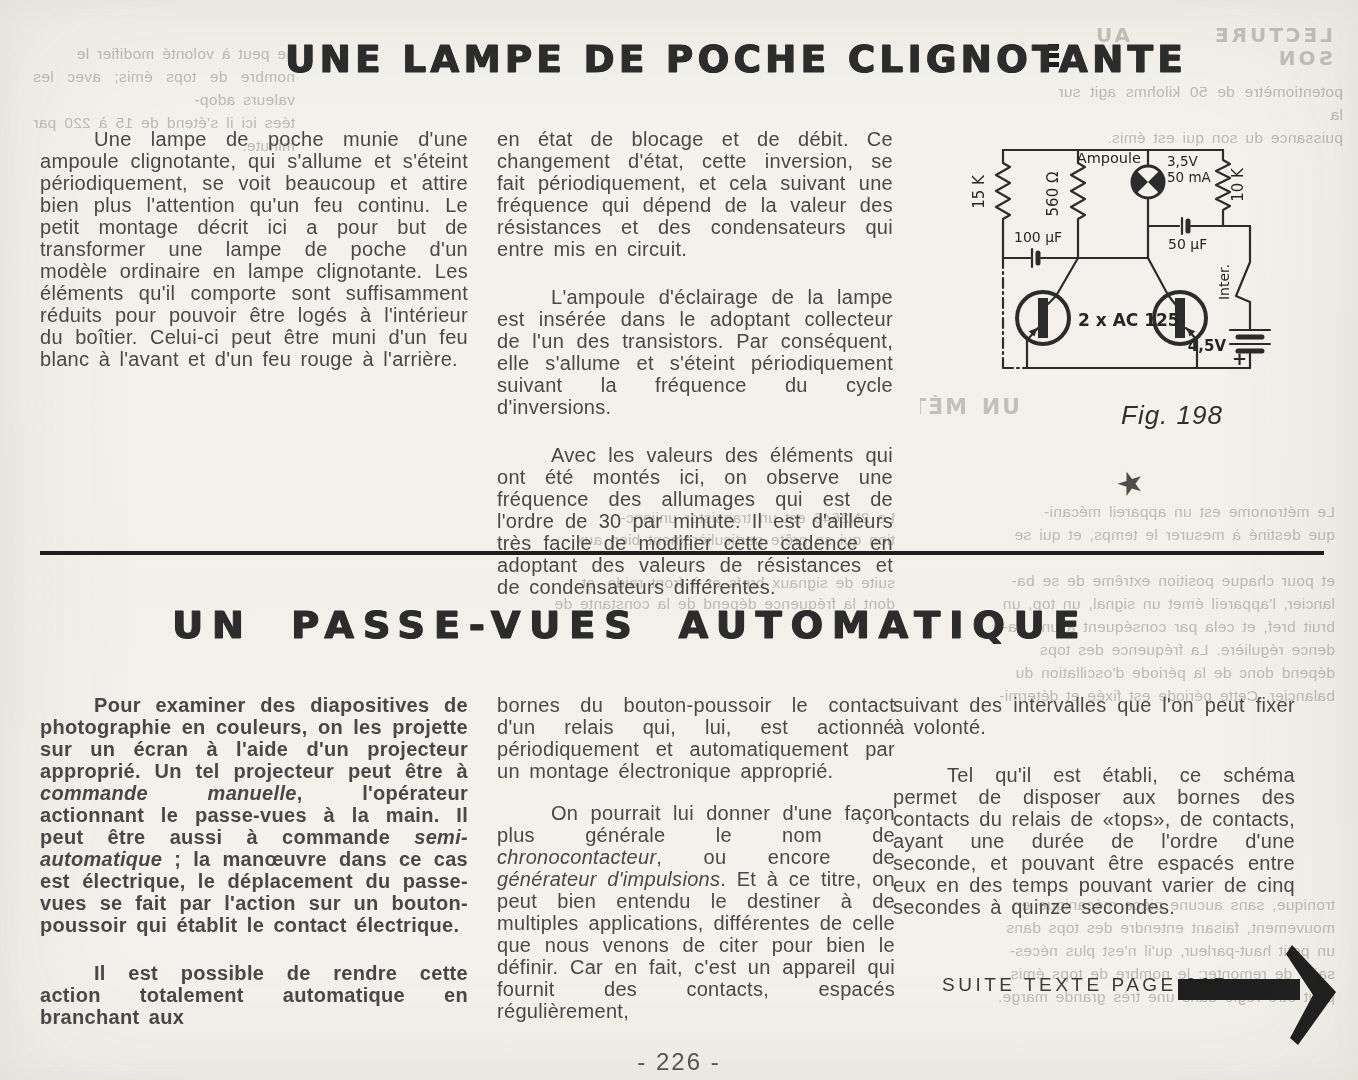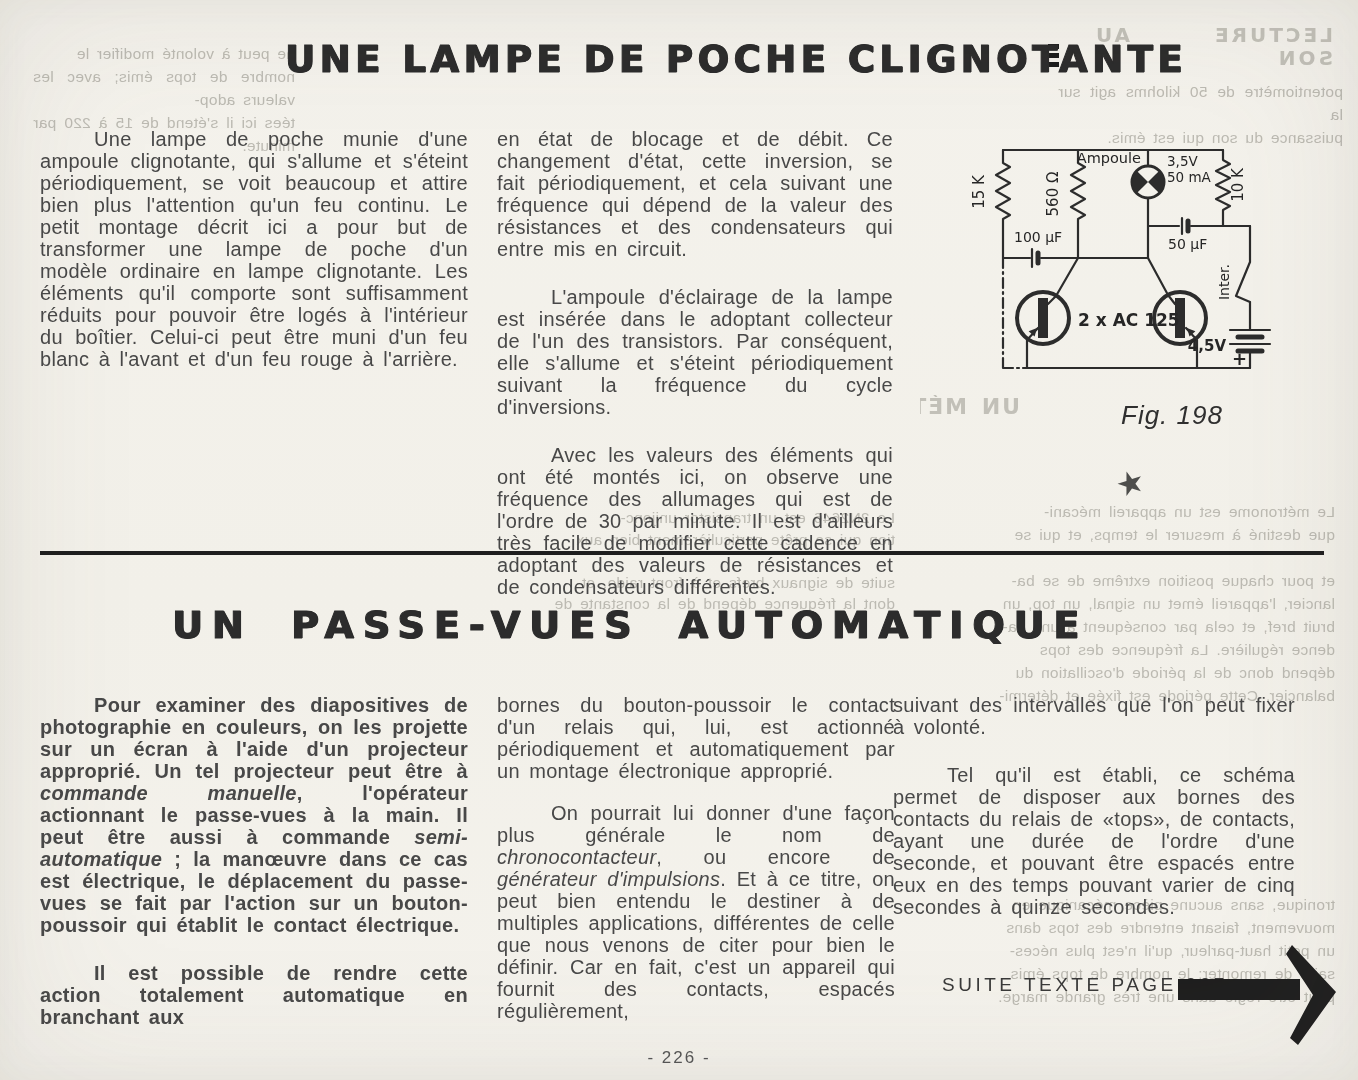--- a/index.html
+++ b/index.html
@@ -25,21 +25,21 @@
   .rule{position:absolute;left:40px;top:551px;width:1284px;height:4px;background:#1e1e1e;z-index:4;}
   .figwrap{position:absolute;left:928px;top:130px;width:405px;height:255px;z-index:3;}
   .figcaption{position:absolute;left:1109px;top:400px;z-index:3;
     font-style:italic;font-size:26px;letter-spacing:1px;color:#2f2f2f;margin-left:12px;}
   .star{position:absolute;left:1116px;top:464px;font-size:32px;color:#4e4e4c;
     transform:rotate(-18deg);z-index:3;}
   .suite{position:absolute;left:942px;top:974px;font-size:19px;letter-spacing:3.5px;
     color:#3a3a3a;z-index:4;white-space:nowrap;}
   .arrow{position:absolute;left:1176px;top:942px;z-index:4;}
   .pagenum{position:absolute;left:0;top:1048px;width:1358px;text-align:center;
-    font-size:17px;letter-spacing:2px;color:#565656;z-index:3;}
+    font-size:24px;letter-spacing:2px;color:#565656;z-index:3;}
   .bleed{position:absolute;z-index:1;color:#bcbab2;transform:scaleX(-1);
     font-size:15.5px;line-height:23px;letter-spacing:0.3px;word-spacing:3px;text-align:justify;}
   .bleed.bold{font-family:"DejaVu Sans",sans-serif;font-weight:bold;color:#c2c0b8;}
   .bleed-clip{position:absolute;z-index:1;overflow:hidden;}
   .inkmark{position:absolute;left:1048px;top:44px;width:11px;height:25px;z-index:2;
     background:repeating-linear-gradient(180deg,#1c1c1c 0 5px,transparent 5px 9px);}
   svg text{font-family:"DejaVu Sans",sans-serif;fill:#262626;}
 </style>
 </head>
 <body>

